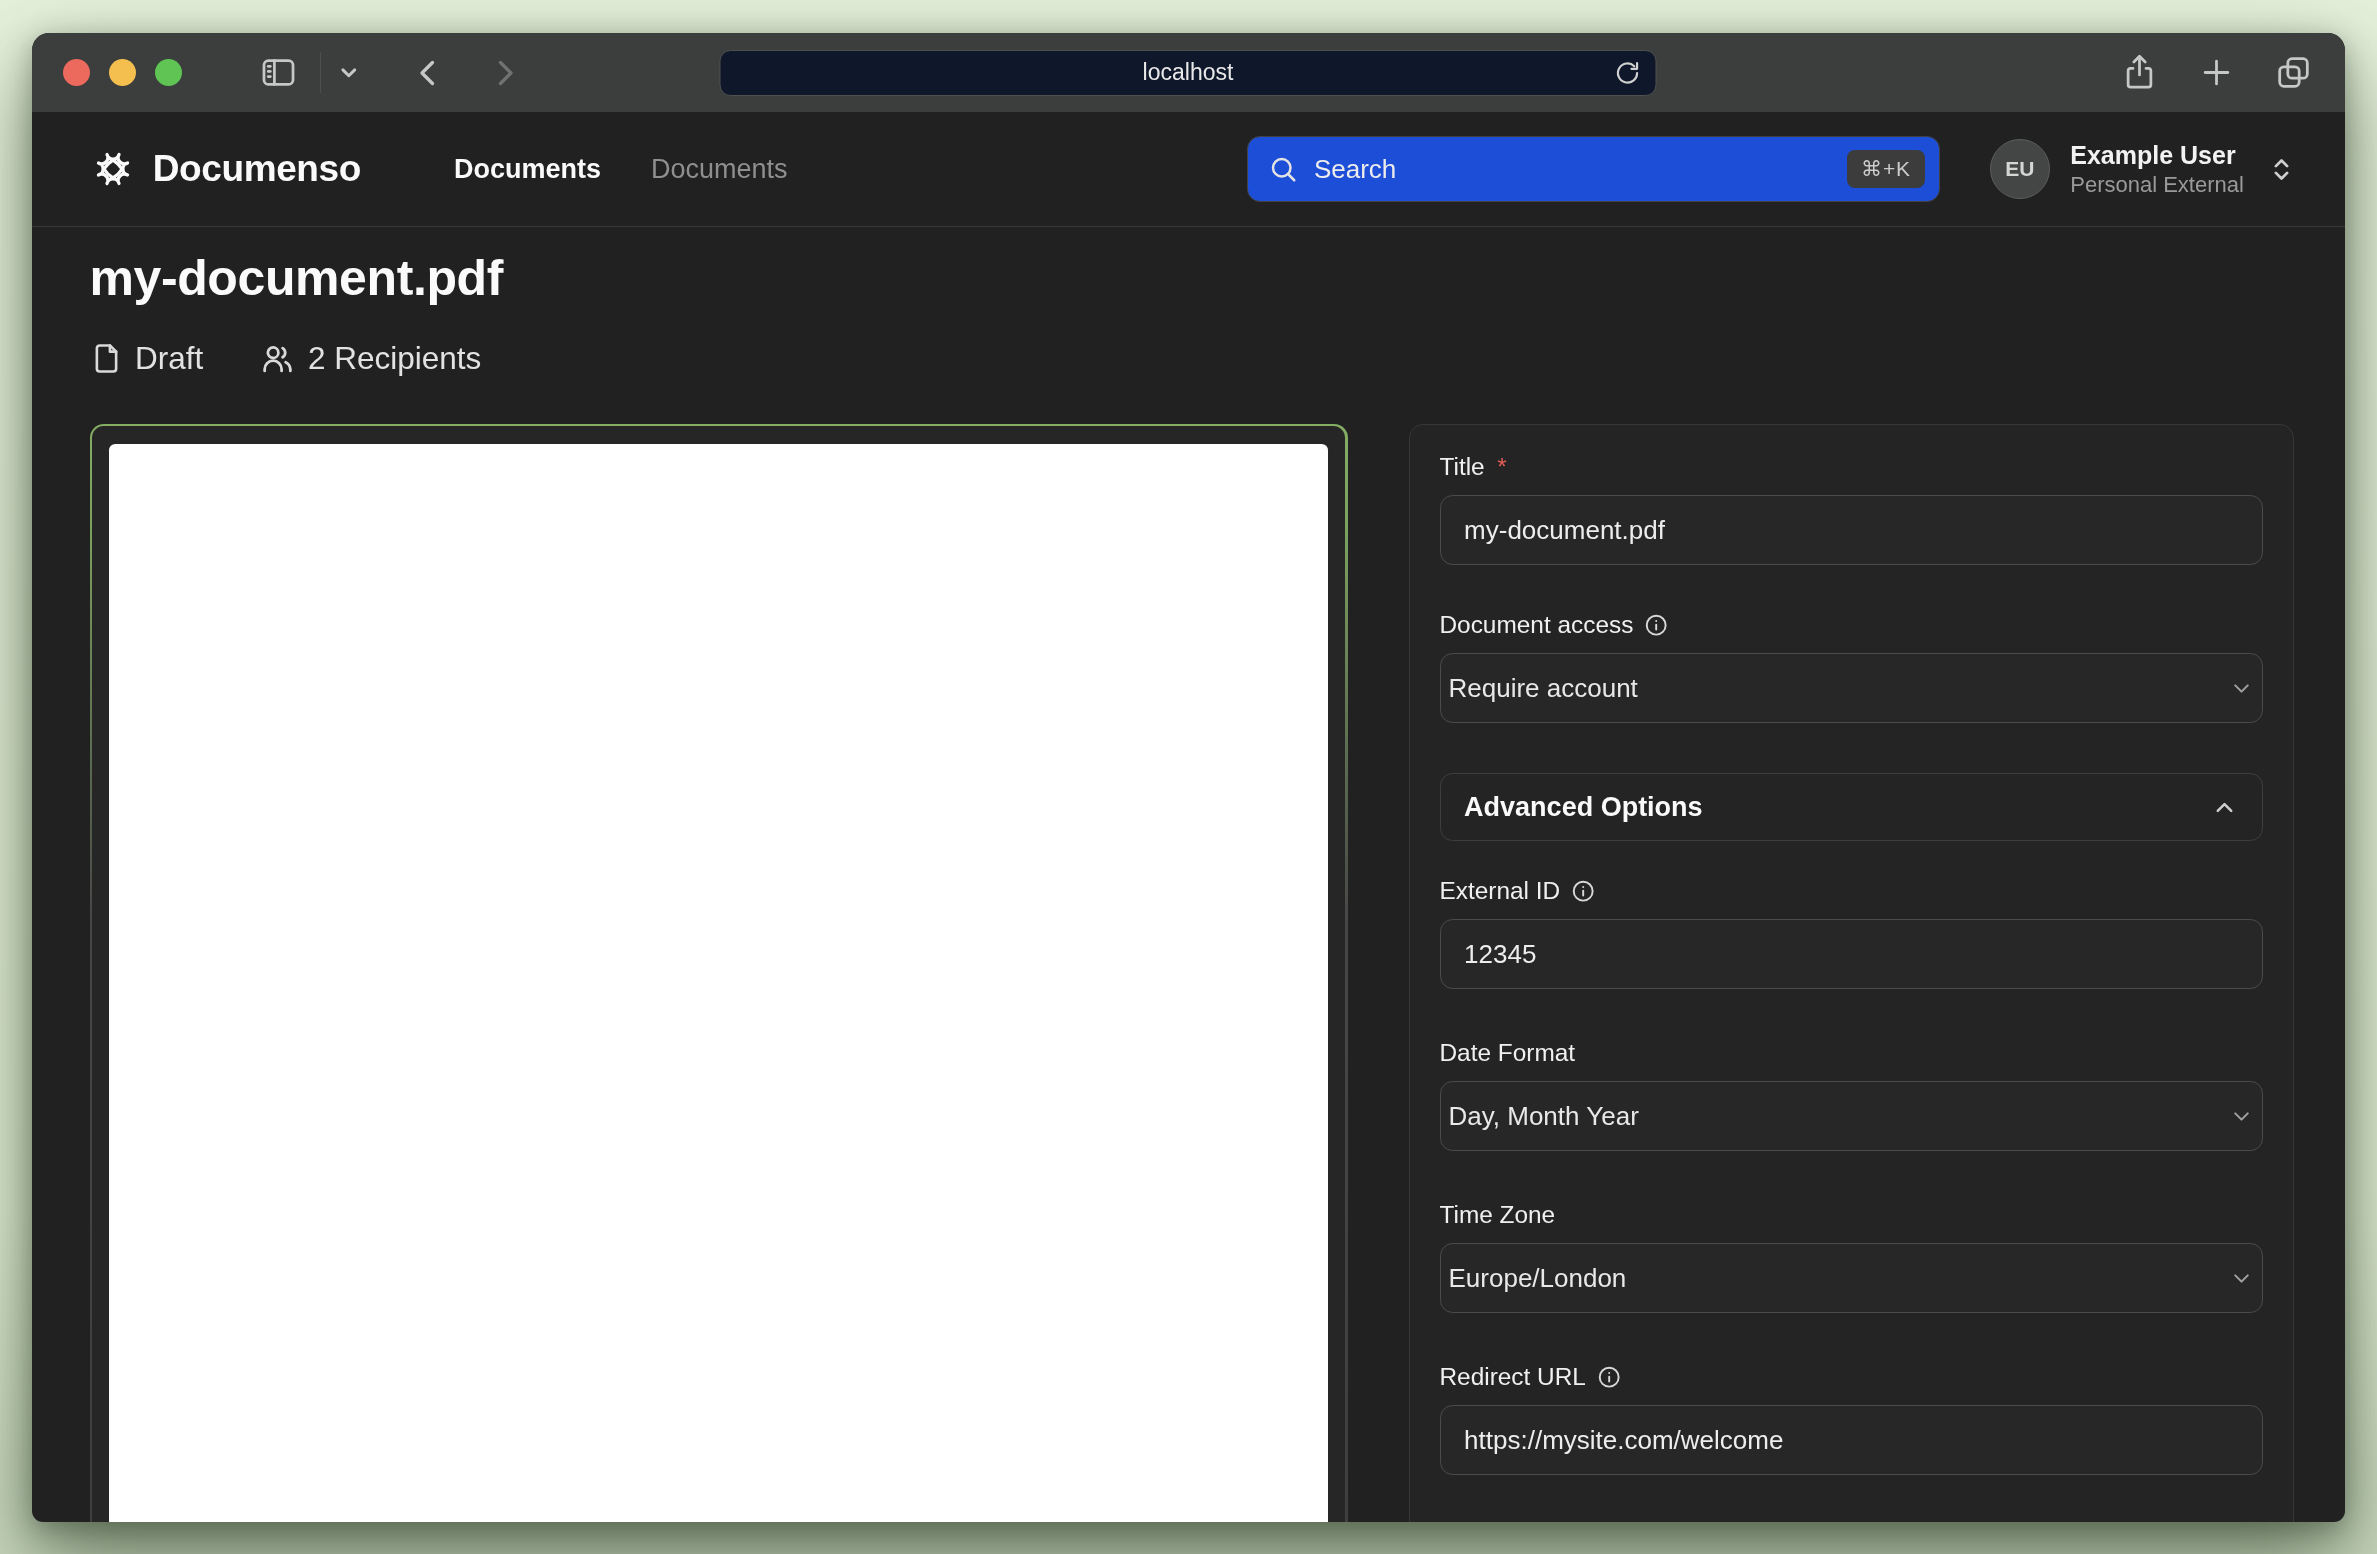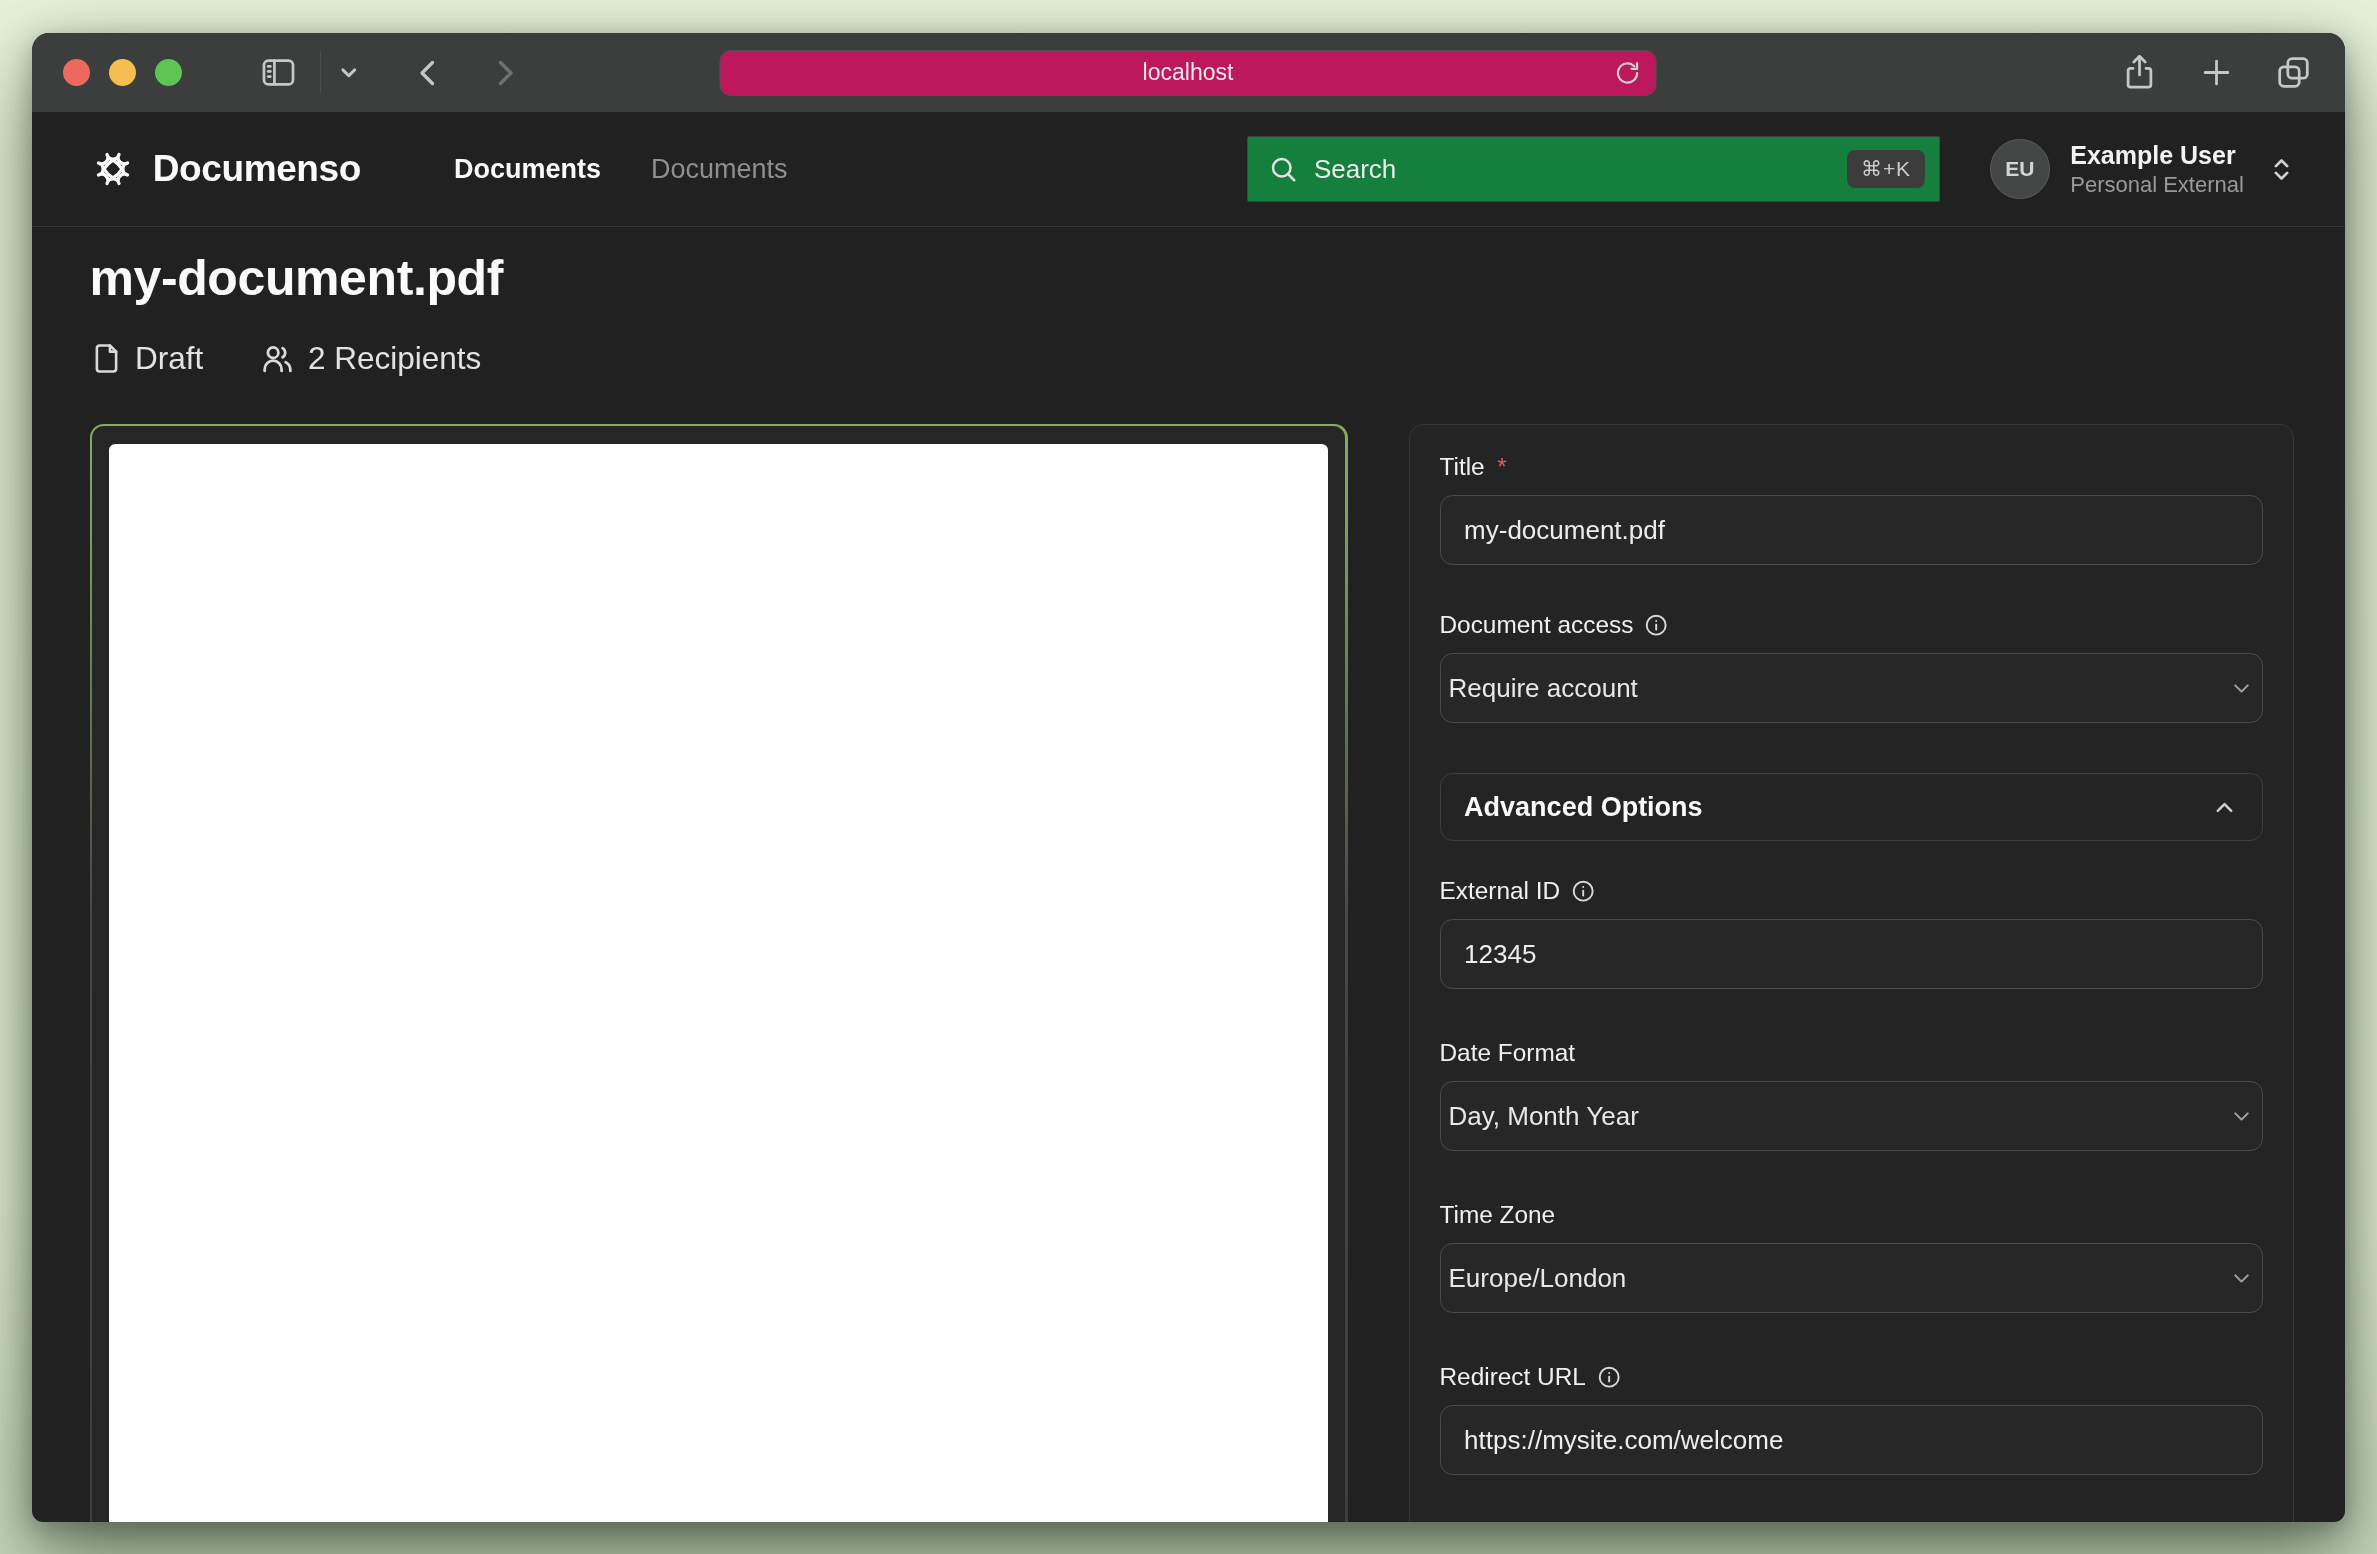--- a/index.html
+++ b/index.html
@@ -30,40 +30,40 @@
   .light { width:27px; height:27px; border-radius:50%; }
   .light.red { background:#ec695e; }
   .light.yellow { background:#f4bf4f; }
   .light.green { background:#5fc454; }
   .tb-icons { display:flex; align-items:center; margin-left:76px; color:#c6c8c7; }
   .tb-sep { width:1.6px; height:41px; background:#4c4f4e; margin:0 15.7px 0 20.5px; }
   .tb-btn { display:flex; align-items:center; justify-content:center; background:none; border:none; color:#c6c8c7; cursor:pointer; padding:0; }
   .tb-btn.dim { color:#6f7271; }
   .urlbar {
     position:absolute; left:50%; top:50%; transform:translate(-50%,-50%);
-    width:937px; height:46px; background:#be185d;
+    width:937px; height:46px; background:#0f172a;
     border:1.2px solid #4e514f; border-radius:11px;
     display:flex; align-items:center; justify-content:center;
     color:#e9e9e9; font-size:23px;
   }
   .urlbar .reload { position:absolute; right:14px; top:50%; transform:translateY(-50%); color:#cfd1d0; }
   .tb-right { display:flex; align-items:center; gap:38px; margin-left:auto; color:#c9cbca; }
   
   .app-header {
     height:115px; display:flex; align-items:center; padding:0 50px 0 58px;
     border-bottom:1.2px solid #383838; background:#212121;
   }
   .brand { display:flex; align-items:center; gap:17.3px; color:#fafafa; }
   .brand-name { font-size:37px; font-weight:700; letter-spacing:-0.4px; }
   .nav { display:flex; align-items:center; gap:50px; margin-left:93px; }
   .nav-item { font-size:27px; font-weight:600; color:#fafafa; cursor:pointer; }
   .nav-item.inactive { color:#8f8f8f; font-weight:500; }
   .searchbar {
     margin-left:auto; width:693px; height:66px;
-    border:1.2px solid #424242; border-radius:2px; background:#15803d;
+    border:1.2px solid #424242; border-radius:13px; background:#1d4ed8;
     display:flex; align-items:center; padding:0 14px 0 20.5px; color:#e3e3e3; cursor:text;text-align:right;
   }
   .searchbar .s-label { font-size:26px; margin-left:15.7px; color:#ececec; }
   .kbd {
     margin-left:auto; background:#3c3c3c; color:#cbcbcb; font-size:21px;
     padding:7px 14px; border-radius:7.9px; letter-spacing:0.8px;
   }
   .account { display:flex; align-items:center; margin-left:50px; gap:20.5px; cursor:pointer; }
   .avatar {
     width:60px; height:60px; border-radius:50%; background:#434645;

